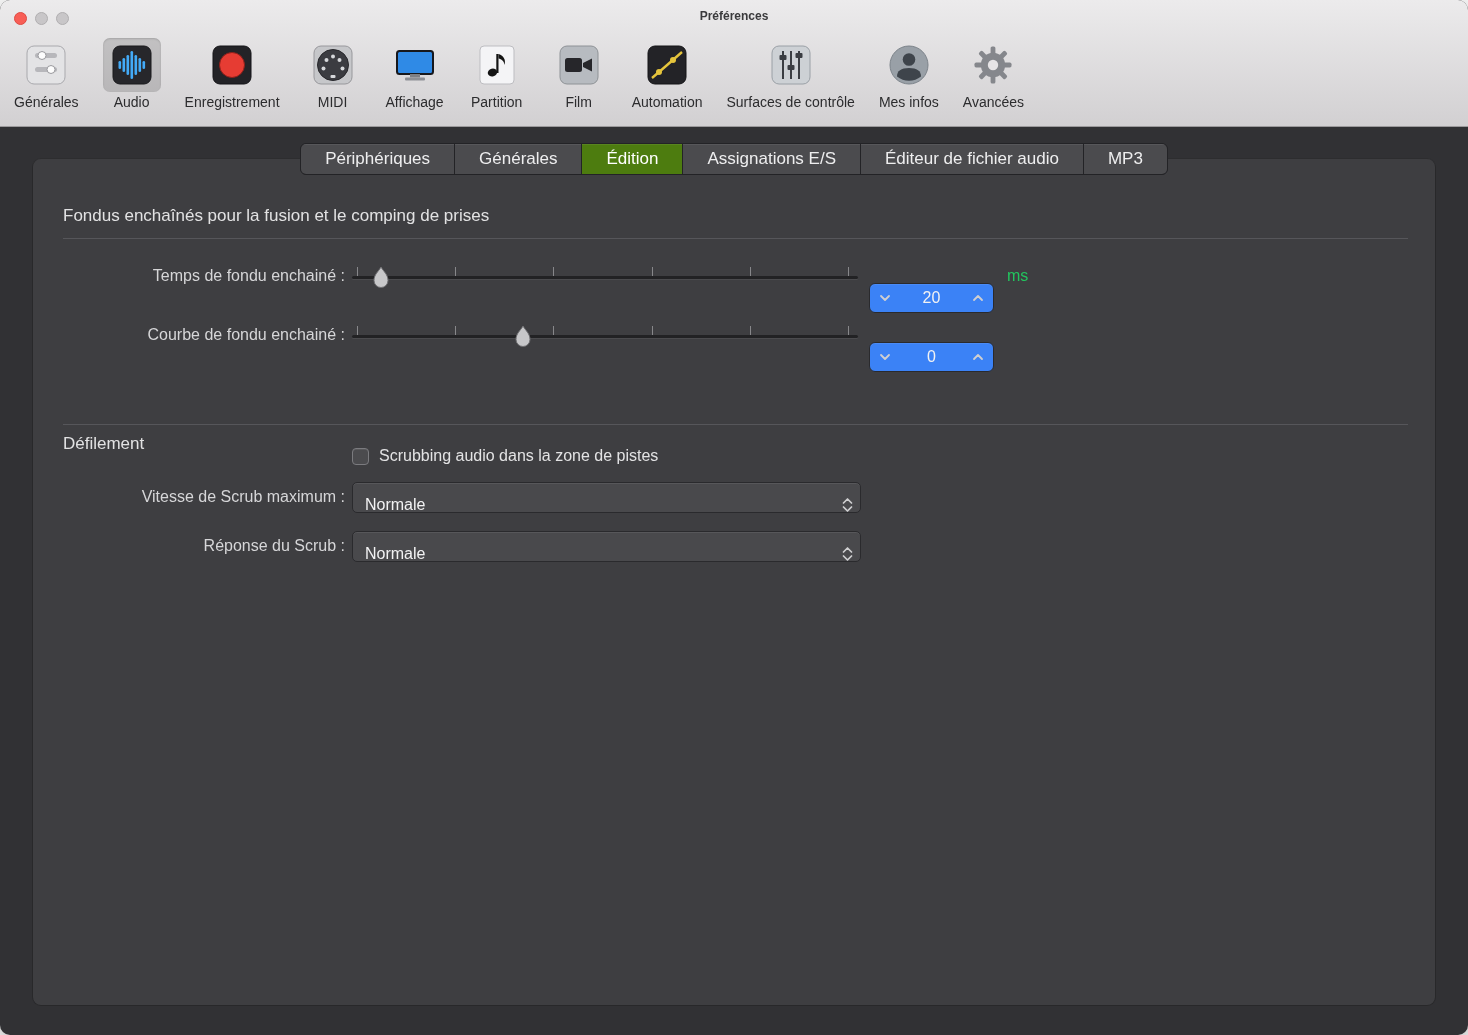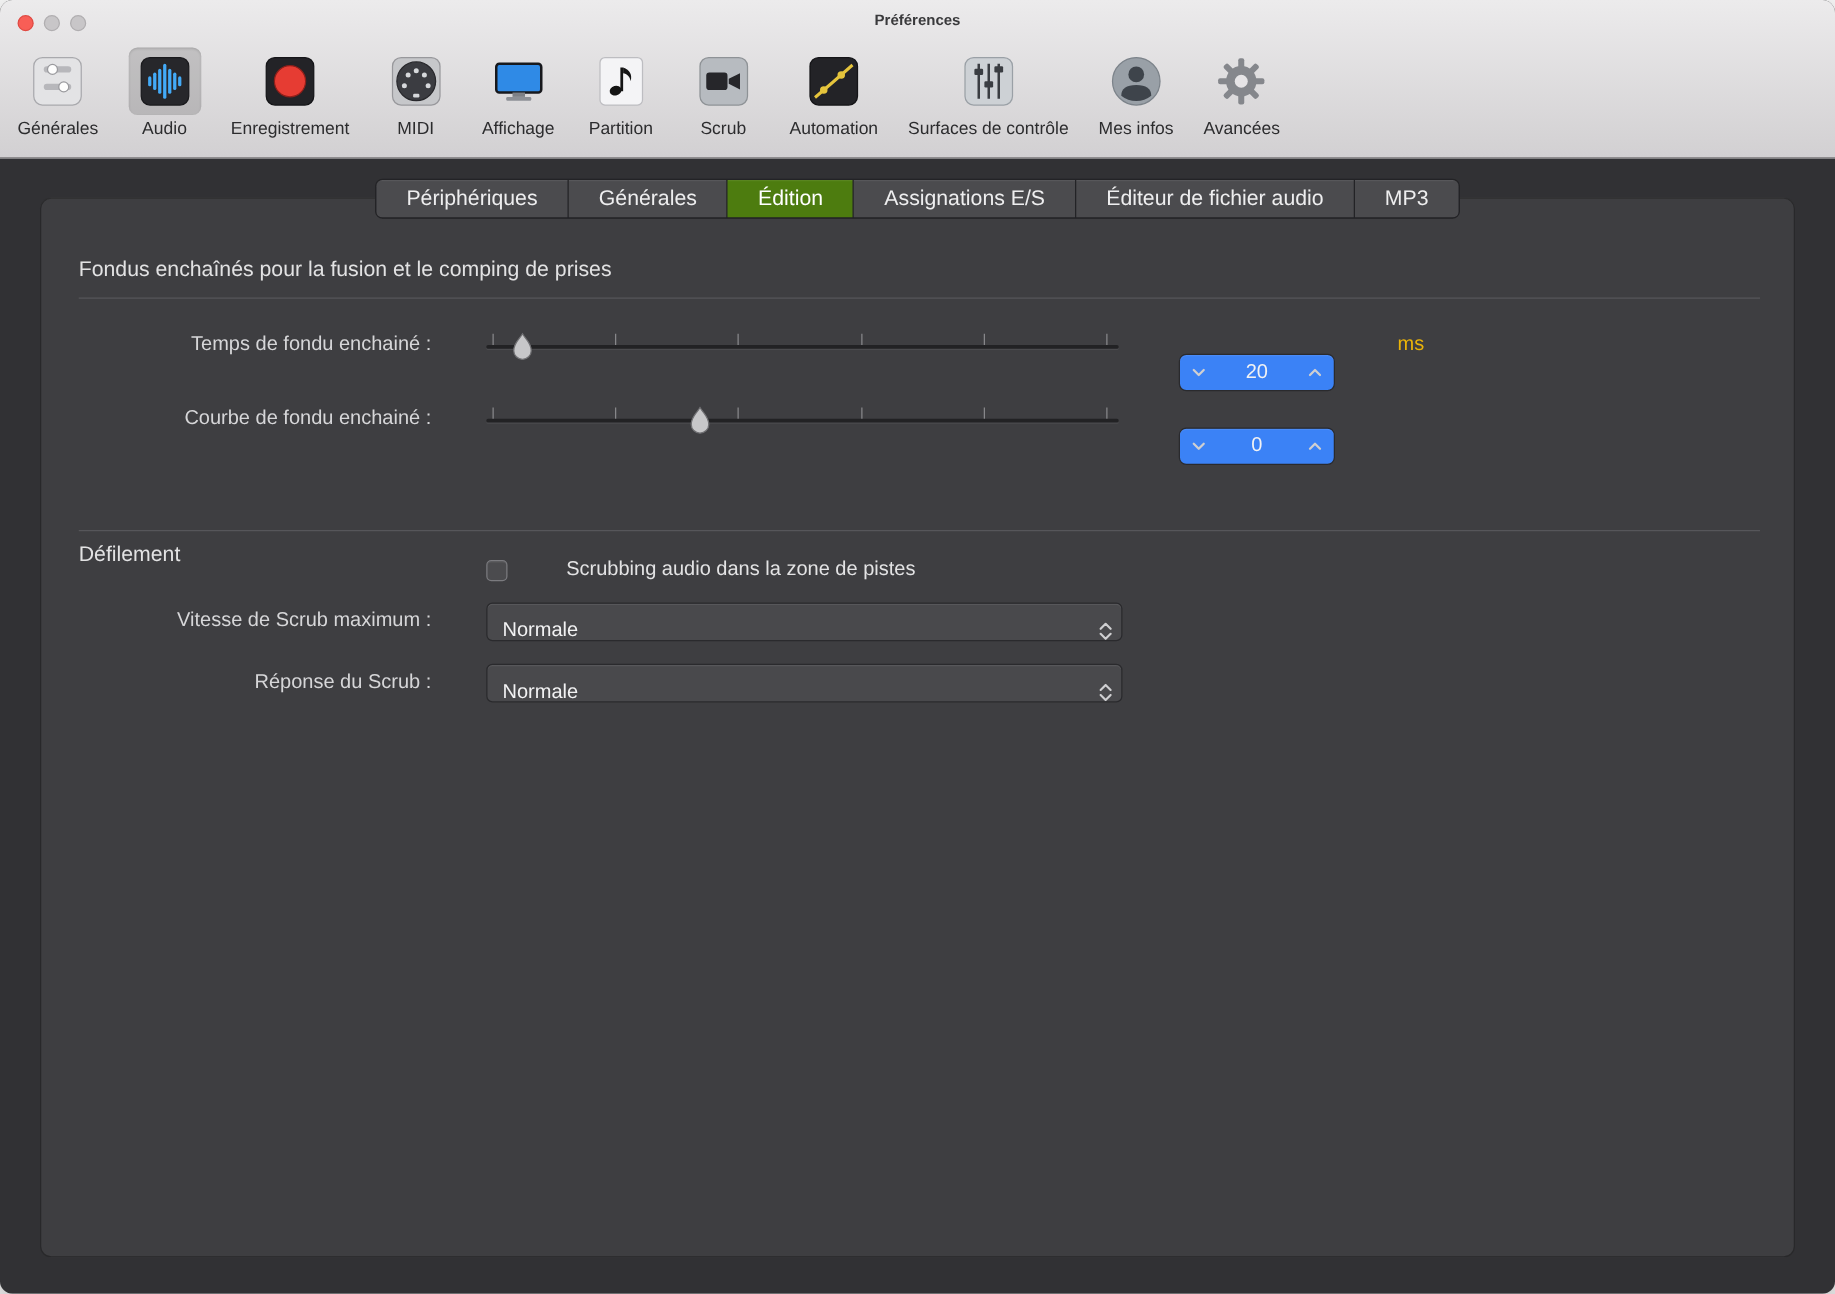--- a/index.html
+++ b/index.html
@@ -54,21 +54,21 @@
     background:#3e3e41; border-radius:9px;
     box-shadow:inset 0 0 0 1px rgba(0,0,0,0.35), inset 0 1px 0 rgba(255,255,255,0.045);
   }
   .section-title {
     position:absolute; left:31px; font-size:17px; color:#e2e2e3; white-space:nowrap;
   }
   .separator { position:absolute; left:31px; right:28px; height:1px; background:#56565a; }
 
   .row {
     position:absolute; left:31px; right:28px; height:32px;
-    display:flex; align-items:center;gap:37px;
+    display:flex; align-items:center;
   }
   .row-label {
     width:282px; margin-right:7px; text-align:right;
     font-size:16px; color:#d6d6d8; white-space:nowrap;
   }
 
   
   .slider { position:relative; width:506px; height:32px; }
   .track {
     position:absolute; top:16px; left:0; right:0; height:3px;
@@ -80,21 +80,21 @@
   
   .stepper {
     width:125px; height:30px; margin-left:11px;
     display:flex; align-items:center; justify-content:space-between;
     padding:0 9px; background:#3b82f6; border:1px solid #2a2a2d; border-radius:6px;
     box-shadow:inset 0 1px 0 rgba(255,255,255,0.08);
     margin-top:44px;
   }
   .stepper-value { font-size:16px; color:#f2f2f3; }
   .chev { display:flex; }
-  .unit { margin-left:13px; font-size:16px; color:#eab308; }
+  .unit { margin-left:13px; font-size:16px; color:#22c55e; }
 
   
   .checkbox {
     width:17px; height:17px; border-radius:4px;
     background:#4b4b4e; border:1px solid #7b7b7f; margin-right:10px;
     box-shadow:inset 0 1px 0 rgba(255,255,255,0.08);
   }
   .checkbox-label { font-size:16px; color:#e3e3e4; }
 
   
@@ -204,21 +204,21 @@
       </div>
 
       <div class="tool">
         <div class="tool-icon">
           <svg width="44" height="44" viewBox="0 0 44 44">
             <rect x="3" y="3" width="38" height="38" rx="7" fill="#b7bbc0" stroke="#8e9296"></rect>
             <rect x="8" y="15" width="17" height="14" rx="2.5" fill="#26262a"></rect>
             <path d="M26 20 L35 15.5 V28.5 L26 24 Z" fill="#26262a"></path>
           </svg>
         </div>
-        <div class="tool-label">Scrub</div>
+        <div class="tool-label">Film</div>
       </div>
 
       <div class="tool">
         <div class="tool-icon">
           <svg width="44" height="44" viewBox="0 0 44 44">
             <rect x="3" y="3" width="38" height="38" rx="7" fill="#232327" stroke="#141417"></rect>
             <path d="M7 35 L21 23 L37 9" stroke="#e5c43c" stroke-width="2.4" fill="none"></path>
             <circle cx="14" cy="29" r="3" fill="#e5c43c"></circle>
             <circle cx="28" cy="17" r="3" fill="#e5c43c"></circle>
           </svg>

